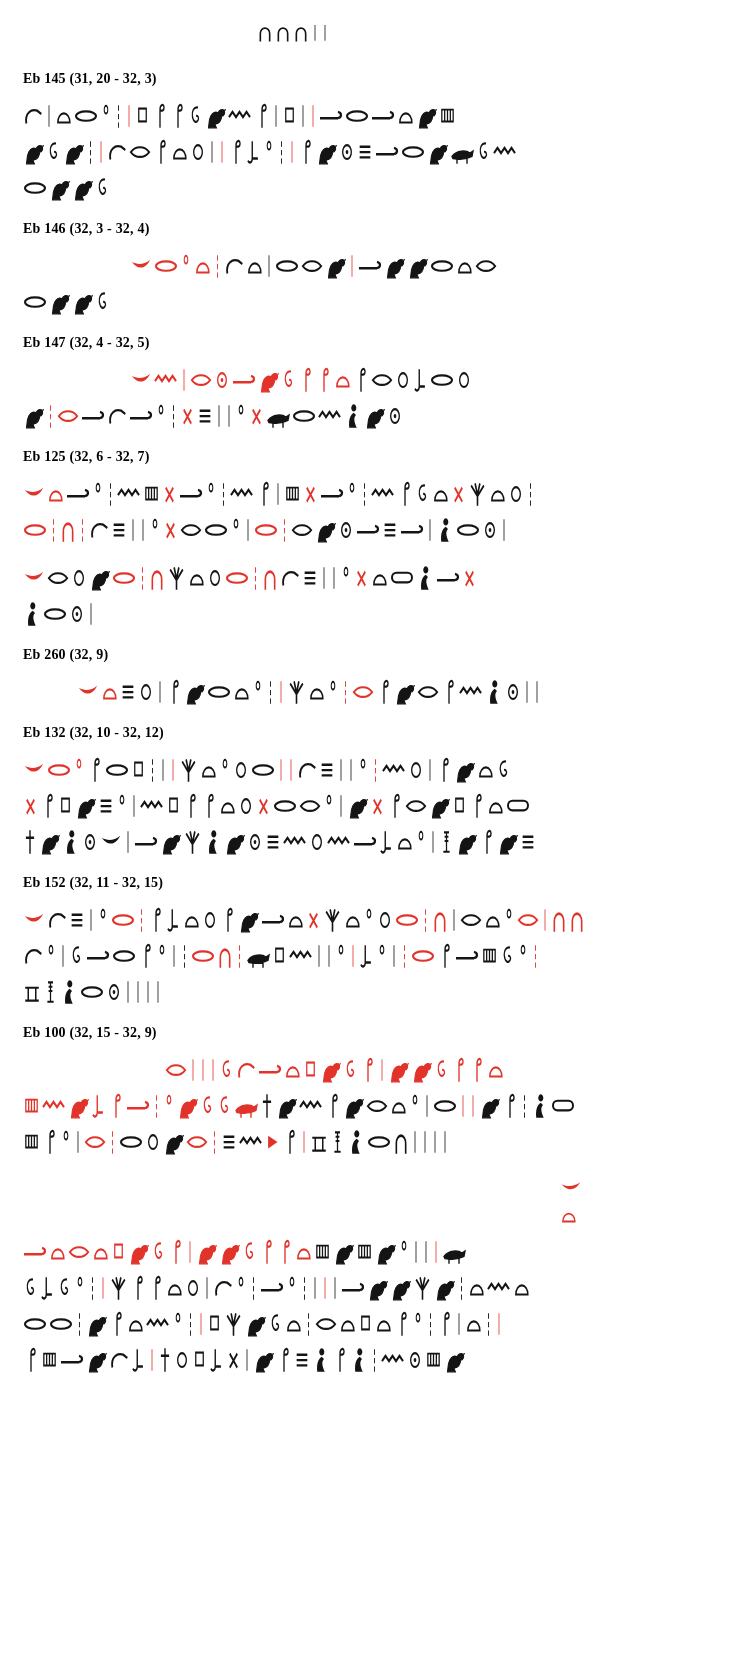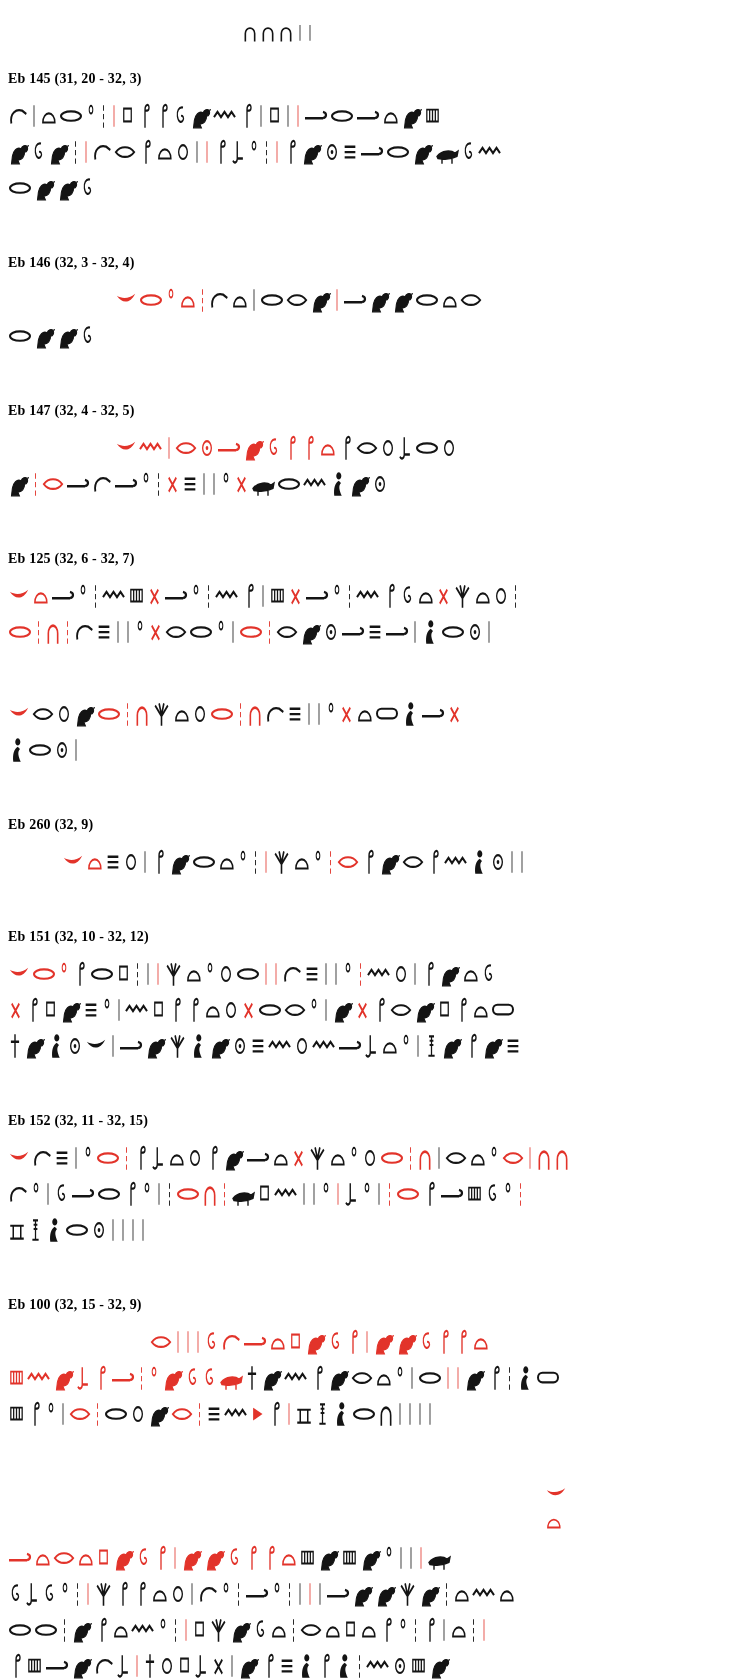--- a/index.html
+++ b/index.html
@@ -1,23 +1,23 @@
 <!DOCTYPE html>
 <html><head>
 <meta charset="utf-8">
 <style>
   html,body{margin:0;padding:0;}
   body{
     width:740px;height:1679px;overflow:hidden;background:#ffffff;
     font-family:"Liberation Serif", serif;
     position:relative;
   }
-  #page{padding:20px 0 0 8px;}
+  #page{padding:20px 0 0 23px;}
   #numeral-row{display:flex;align-items:flex-start;margin-bottom:20px;}
-  .section{margin-top:52px;}
+  .section{margin-top:18px;}
   .section:first-of-type{margin-top:14px;}
   .sec-header{
     font-weight:bold;font-size:14px;line-height:17px;color:#000;
     margin-bottom:13px;letter-spacing:.2px;
   }
   .hline{
     display:flex;align-items:center;height:30px;margin-bottom:6px;
   }
   .hstack{display:flex;flex-direction:column;align-items:flex-start;height:auto;}
   .hstack .glyph{margin-bottom:2px;}
@@ -845,21 +845,21 @@
           </svg>
           <svg class="glyph" viewBox="0 0 24 28" preserveAspectRatio="none" width="8" height="30" style="color: rgb(20, 20, 20);">
             <use href="#g-stroke"></use>
           </svg>
           <svg class="glyph" viewBox="0 0 24 28" preserveAspectRatio="none" width="8" height="30" style="color: rgb(20, 20, 20);">
             <use href="#g-stroke"></use>
           </svg>
         </div>
       </div>
       <div class="section">
-        <div class="sec-header"><span>Eb 151</span> <span>(32, 10 - 32, 12)</span></div>
+        <div class="sec-header"><span>Eb 132</span> <span>(32, 10 - 32, 12)</span></div>
         <div class="hline">
           <svg class="glyph" viewBox="0 0 24 28" preserveAspectRatio="none" width="22" height="30" style="color: rgb(226, 51, 42);">
             <use href="#g-bowl"></use>
           </svg>
           <svg class="glyph" viewBox="0 0 24 28" preserveAspectRatio="none" width="24" height="30" style="color: rgb(226, 51, 42);">
             <use href="#g-oval"></use>
           </svg>
           <svg class="glyph" viewBox="0 0 24 28" preserveAspectRatio="none" width="12" height="30" style="color: rgb(226, 51, 42);">
             <use href="#g-smallcircle"></use>
           </svg>

